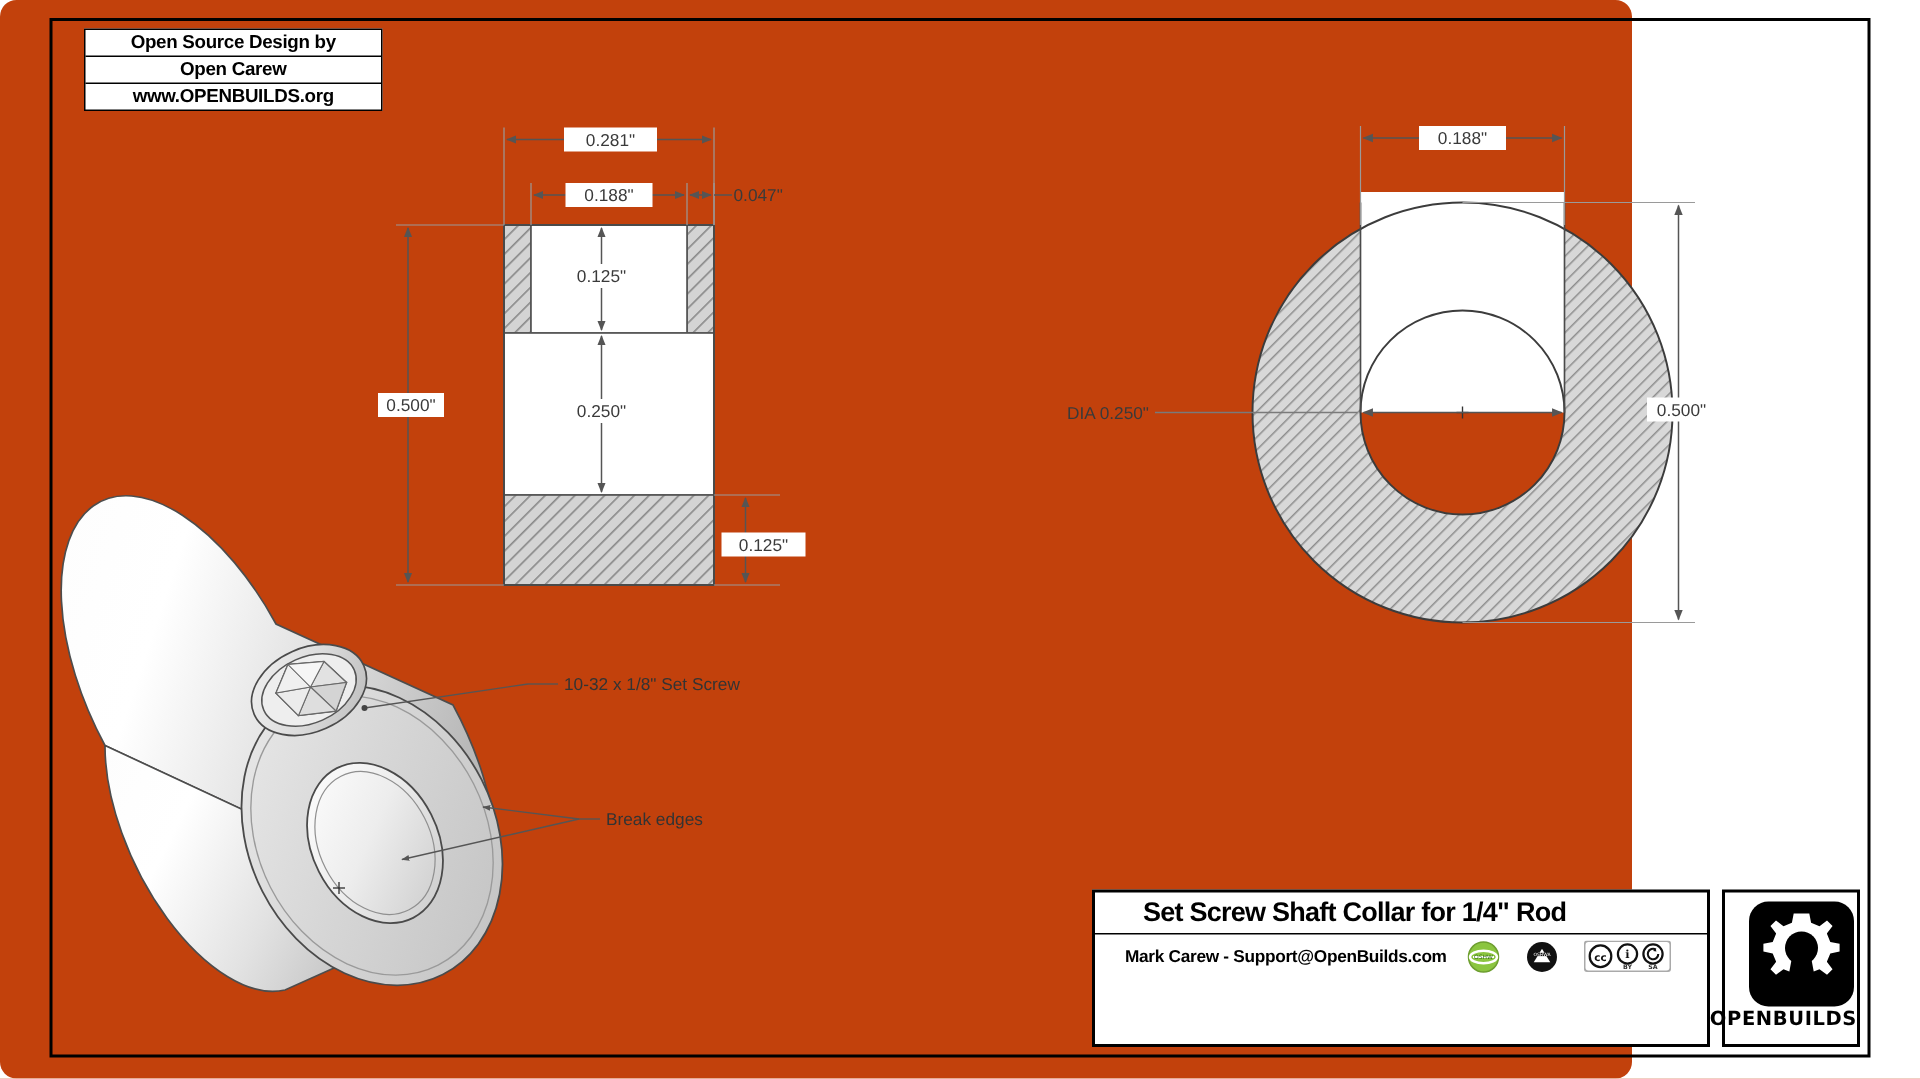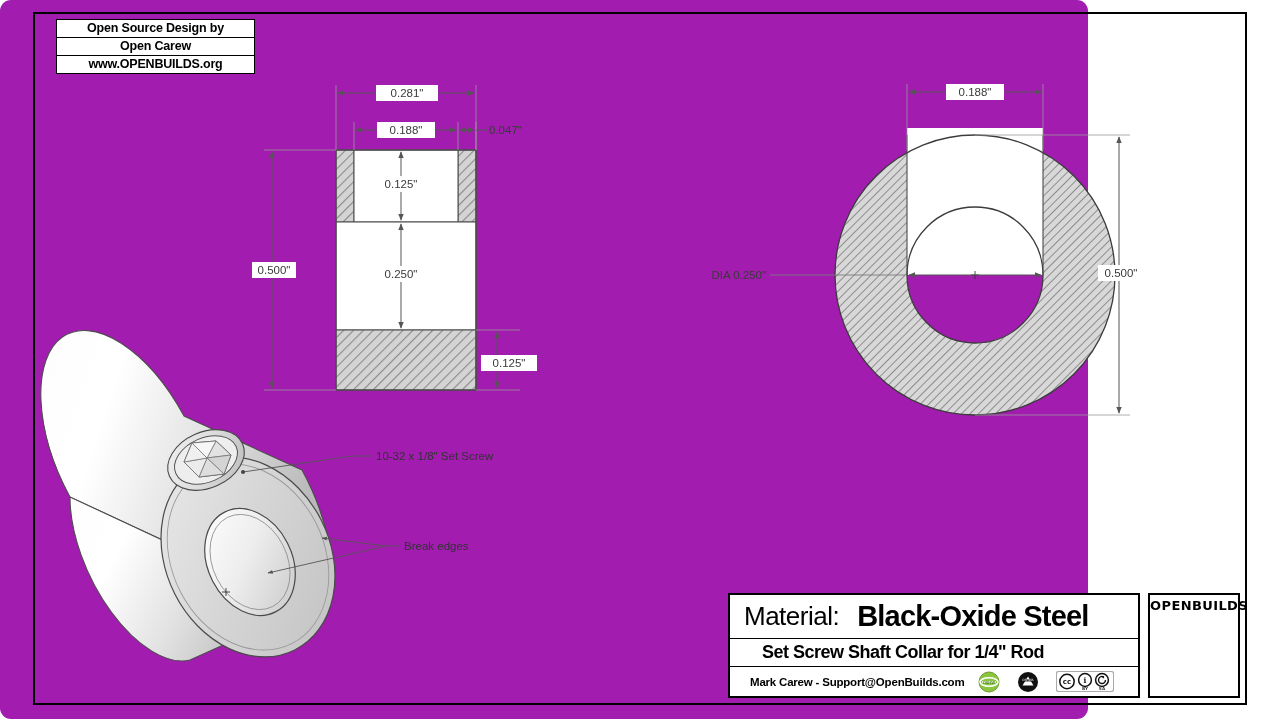--- a/index.html
+++ b/index.html
@@ -1,18 +1,18 @@
 <!DOCTYPE html>
 <html><head>
 <meta charset="utf-8">
 <style>
   html,body{margin:0;padding:0;background:#ffffff;}
   body{width:1280px;height:719px;overflow:hidden;
        font-family:"Liberation Sans",sans-serif;color:#000;}
-  #sheet{position:relative;width:1088px;height:719px;background:#a21caf;border-radius:11px;}
+  #sheet{position:relative;width:1088px;height:719px;background:#c2410c;border-radius:11px;}
 
   
   #frame{position:absolute;left:33px;top:12px;width:1214px;height:693px;
          border:2px solid #000;box-sizing:border-box;}
 
   
   #credit{position:absolute;left:56px;top:19px;width:199px;
           border:1.6px solid #000;box-sizing:border-box;background:#fff;z-index:6;}
   #credit .crow{height:17px;line-height:17px;text-align:center;
           font-size:12.5px;font-weight:bold;border-bottom:1.2px solid #000;
@@ -35,21 +35,21 @@
   #tb-r2{height:28px;border-bottom:1.6px solid #000;display:flex;align-items:center;
          box-sizing:border-box;}
   #tb-r2 .sub{font-size:18px;font-weight:bold;padding-left:32px;letter-spacing:-.5px;}
   #tb-r3{height:29px;display:flex;align-items:center;box-sizing:border-box;}
   #tb-r3 .auth{font-size:11.5px;font-weight:bold;padding-left:20px;letter-spacing:-.2px;}
   #badges{display:flex;align-items:flex-start;gap:17px;margin-left:14px;text-decoration:underline;}
 
   
   #logobox{position:absolute;left:1148px;top:593px;width:92px;height:105px;
            border:2.2px solid #000;box-sizing:border-box;background:#fff;
-           z-index:6;display:flex;flex-direction:row;align-items:flex-start;
+           z-index:6;display:flex;flex-direction:column;align-items:flex-end;
            justify-content:flex-start;padding-top:4px;}
   #logoword{font-size:13px;font-weight:bold;letter-spacing:.4px;
             font-family:"DejaVu Sans",sans-serif;line-height:1;}
 </style>
 </head>
 <body>
 
 <div id="sheet">
 
   <div id="frame"></div>
@@ -250,24 +250,20 @@
 
     <g>
       <line x1="322" y1="538" x2="386" y2="546" stroke="#555" stroke-width=".9" marker-start="url(#arrS)"></line>
       <line x1="268" y1="573" x2="386" y2="546" stroke="#555" stroke-width=".9" marker-start="url(#arrS)"></line>
       <line x1="386" y1="546" x2="400" y2="546" stroke="#555" stroke-width=".9"></line>
       <text class="calltxt" x="404" y="550" text-anchor="start">Break edges</text>
     </g>
   </svg>
 
   <div id="titleblock">
-    <div id="tb-r1">
-      <span class="lbl">Material:</span>
-      <span class="val">Black-Oxide Steel</span>
-    </div>
     <div id="tb-r2">
       <span class="sub">Set Screw Shaft Collar for 1/4" Rod</span>
     </div>
     <div id="tb-r3">
       <span class="auth">Mark Carew - Support@OpenBuilds.com</span>
       <span id="badges">
 
         <svg width="22" height="22" viewBox="0 0 22 22">
           <circle cx="11" cy="11" r="10" fill="#8bc53f" stroke="#6d9e2f" stroke-width="1"></circle>
           <ellipse cx="11" cy="11" rx="9" ry="4.2" fill="none" stroke="#ffffff" stroke-width="1.6"></ellipse>

